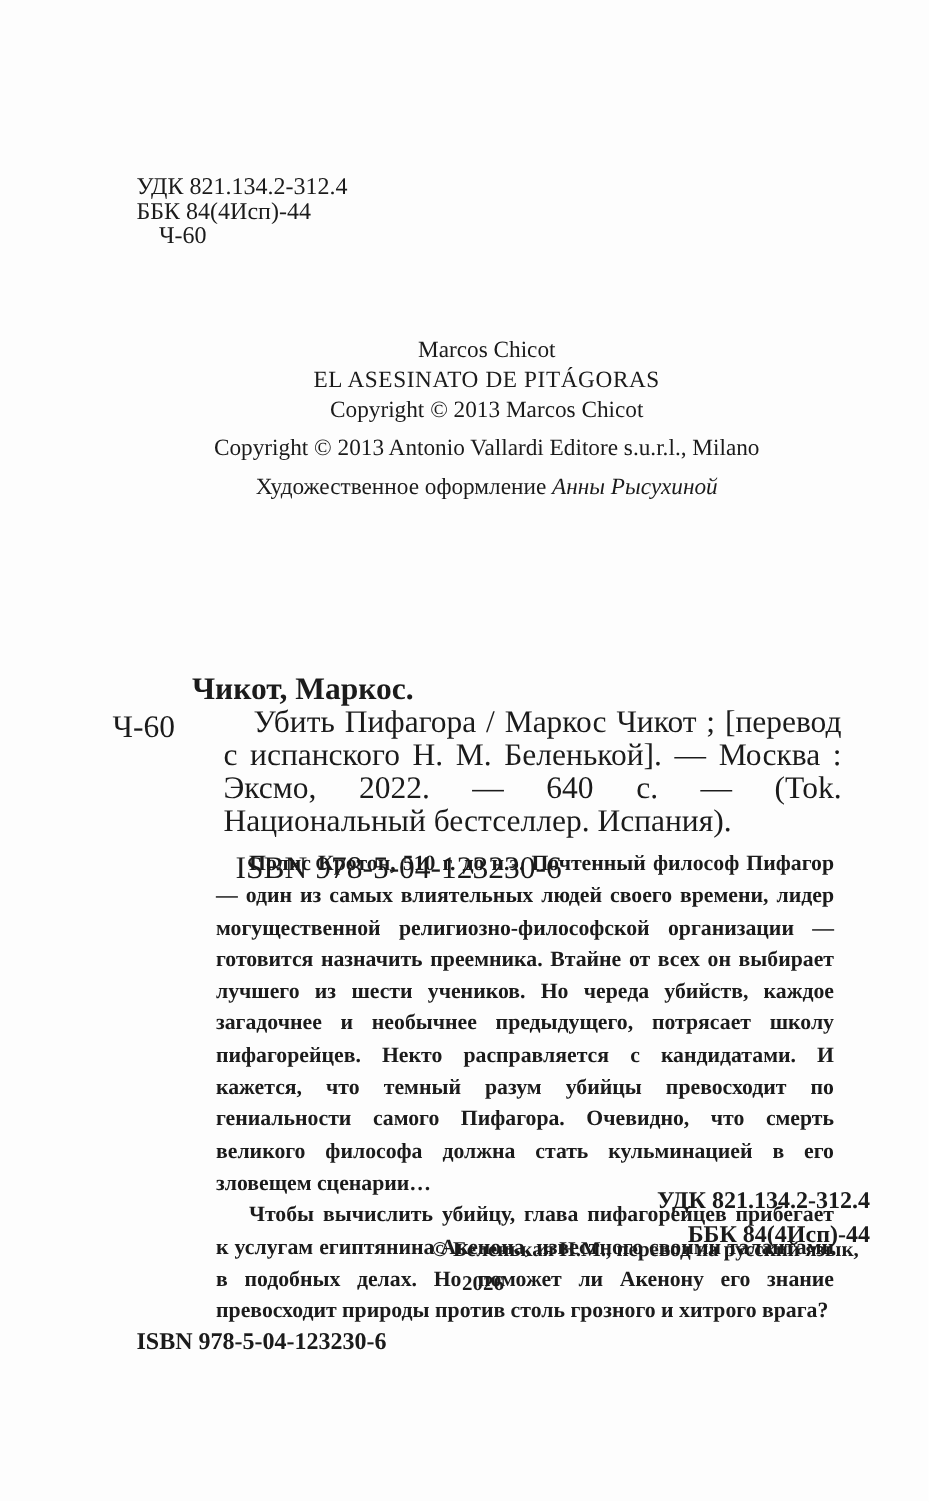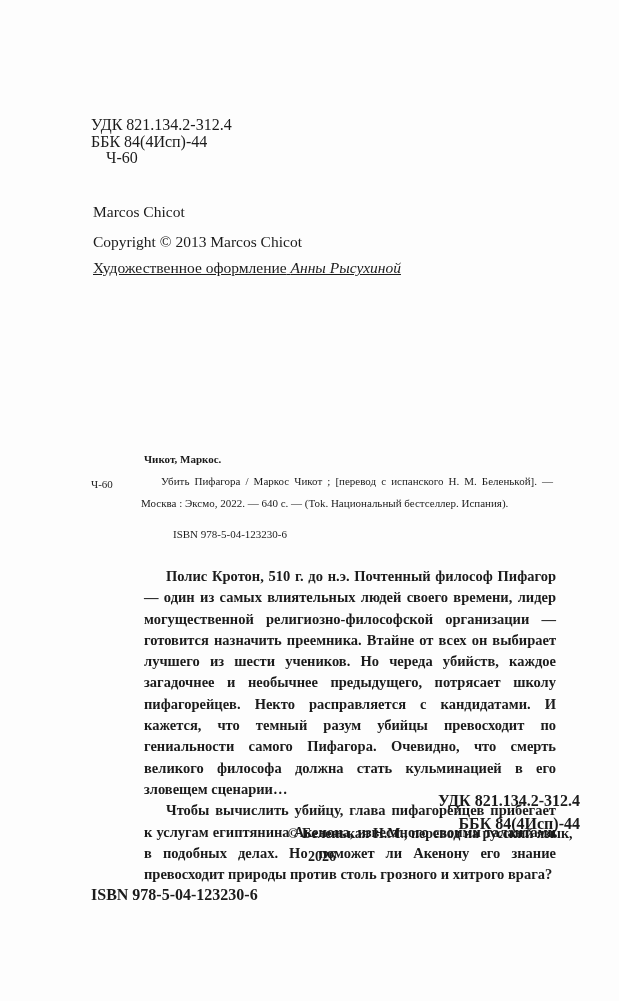--- a/index.html
+++ b/index.html
@@ -26,51 +26,52 @@
     font-size: 16px;
     line-height: 16.5px;
     white-space: nowrap;
   }
   .top-codes .author-sign { margin-left: 15px; }
 
   
   .title-block {
     position: absolute;
     left: 93px;
-    top: 202px;
+    top: 224px;
     width: 463px;
+    text-align: center;
     font-size: 15.5px;
     line-height: 20px;
   }
   .title-block .l2 { margin-top: 0px; letter-spacing: 0.4px; }
-  .title-block .l3 { margin-top: 10px; }
+  .title-block .l3 { }
   .title-block .l4 { margin-top: 5px; }
-  .title-block .l5 { margin-top: 6px; text-decoration: underline; }
+  .title-block .l5 { margin-top: 6px; }
   .italic { font-style: italic; }
 
   
   .catalog-card {
     position: absolute;
-    left: 91px;
+    left: 75px;
     top: 448px;
     width: 465px;
-    font-size: 11px;
+    font-size: 21px;
     line-height: 22px;
   }
   .catalog-card .card-heading {
     margin-left: 53px;
     font-weight: bold;
   }
   .catalog-card .card-sign {
     position: absolute;
     left: 0;
     top: 25px;
   }
   .catalog-card .card-desc {
-    margin-left: 50px;
+    margin-left: 74px;
     width: 412px;
     text-align: justify;
     text-indent: 20px;
   }
   .catalog-card .card-isbn {
     margin-left: 82px;
     margin-top: 9px;
   }
 
   
@@ -132,21 +133,23 @@
 <div class="page">
 
   <div class="top-codes">
     <div>УДК 821.134.2-312.4</div>
     <div>ББК 84(4Исп)-44</div>
     <div class="author-sign">Ч-60</div>
   </div>
 
   <div class="title-block">
     <div class="l1">Marcos Chicot</div>
+    <div class="l2">EL ASESINATO DE PITÁGORAS</div>
     <div class="l3">Copyright © 2013 Marcos Chicot</div>
+    <div class="l4">Copyright © 2013 Antonio Vallardi Editore s.u.r.l., Milano</div>
     <div class="l5">
       <span>Художественное оформление</span>
       <span class="italic">Анны Рысухиной</span>
     </div>
   </div>
 
   <div class="catalog-card">
     <div class="card-heading">Чикот, Маркос.</div>
     <div class="card-sign">Ч-60</div>
     <div class="card-desc">Убить Пифагора / Маркос Чикот ; [перевод с испанского Н. М. Беленькой]. — Москва : Эксмо, 2022. — 640 с. — (Tok. Национальный бестселлер. Испания).</div>

